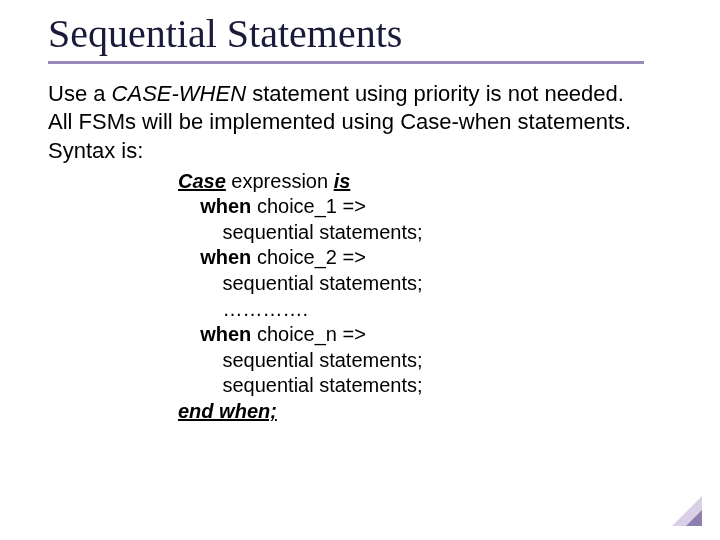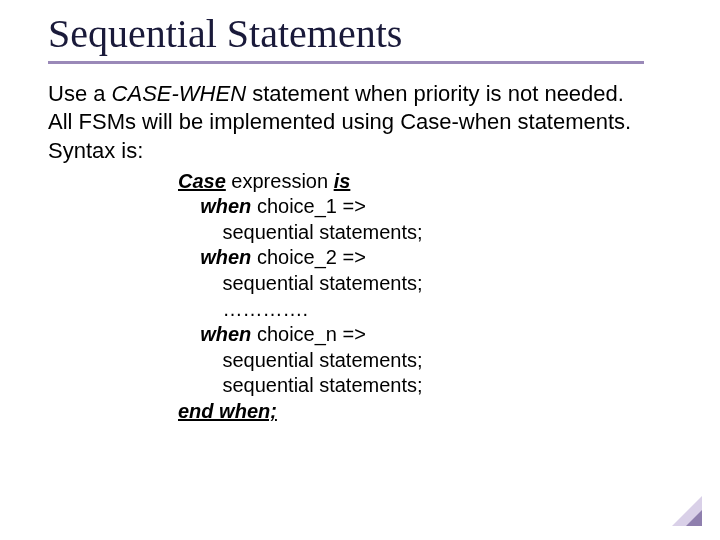--- a/index.html
+++ b/index.html
@@ -41,21 +41,21 @@
   .intro .ital { font-style: italic; text-align: center; }
   .code-block {
     margin-top: 4px;
     margin-left: 130px;
     font-size: 20px;
     line-height: 1.28;
     color: #000;
   }
   .code-line { white-space: pre; }
   .bi { font-weight: bold; font-style: italic; text-decoration: underline; }
-  .b  { font-weight: bold; font-style: italic; }
+  .b  { font-weight: bold; }
   .corner {
     position: absolute;
     right: 18px;
     bottom: 14px;
     width: 30px;
     height: 30px;
   }
   .corner::before {
     content: "";
     position: absolute;
@@ -80,21 +80,21 @@
 </head>
 <body>
 
 <div class="slide">
 
   <div class="title-line">Sequential Statements</div>
   <div class="title-underline"></div>
 
   <div class="intro">
     <div>
-      <span>Use a </span><span class="ital">CASE-WHEN</span><span> statement when priority is not needed.</span>
+      <span>Use a </span><span class="ital">CASE-WHEN</span><span> statement using priority is not needed.</span>
     </div>
     <div>All FSMs will be implemented using Case-when statements.</div>
     <div>Syntax is:</div>
   </div>
 
   <div class="code-block">
     <div class="code-line"><span class="bi">Case</span><span> expression </span><span class="bi">is</span></div>
     <div class="code-line"><span class="b">    when</span><span> choice_1 =&gt;</span></div>
     <div class="code-line">        sequential statements;</div>
     <div class="code-line"><span class="b">    when</span><span> choice_2 =&gt;</span></div>

